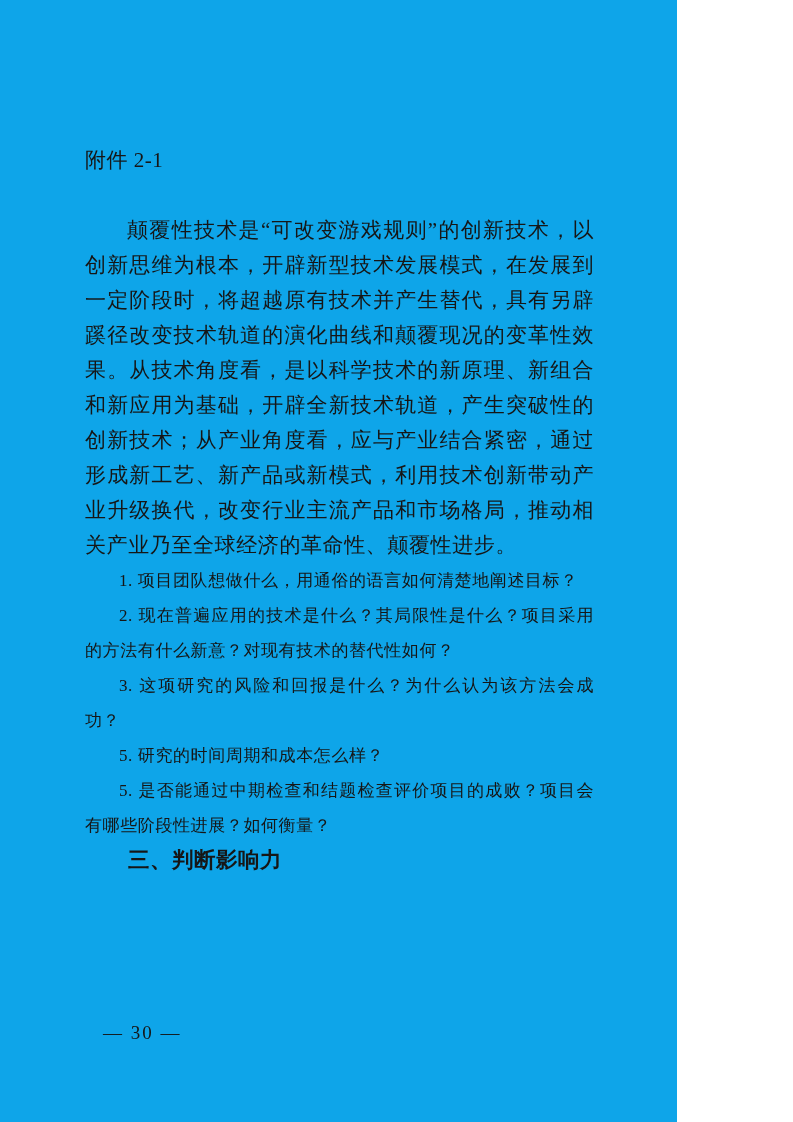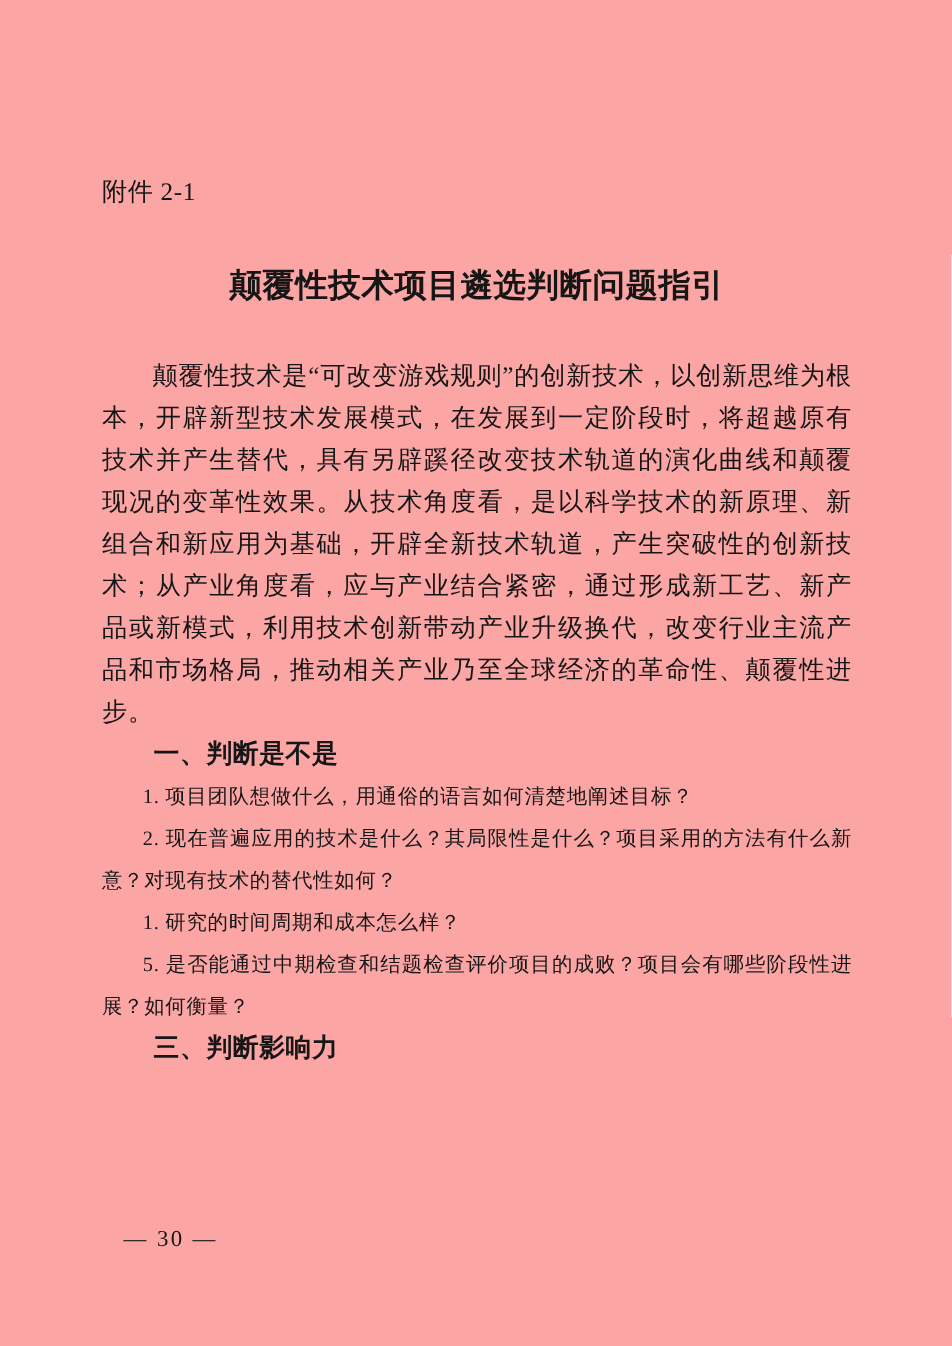--- a/index.html
+++ b/index.html
@@ -2,23 +2,23 @@
 <html lang="zh"><head>
 <meta charset="utf-8">
 <style>
   html, body {
     margin: 0;
     padding: 0;
     background: #ffffff;
   }
   .page {
     position: relative;
-    width: 793px;
+    width: 677px;
     height: 1122px;
-    background: #fca5a5;
+    background: #0ea5e9;
     color: #161616;
     font-family: "Liberation Serif", "DejaVu Serif", serif;
     overflow: hidden;
     box-sizing: border-box;
   }
   .content {
     padding: 148px 83px 0 85px;
   }
   .attachment-label {
     font-size: 21px;
@@ -69,29 +69,28 @@
   }
 </style>
 </head>
 <body>
 
 <div class="page">
   <div class="content">
 
     <div class="attachment-label">附件 2-1</div>
 
-    <h1 class="doc-title">颠覆性技术项目遴选判断问题指引</h1>
 
     <p class="intro-paragraph">颠覆性技术是“可改变游戏规则”的创新技术，以创新思维为根本，开辟新型技术发展模式，在发展到一定阶段时，将超越原有技术并产生替代，具有另辟蹊径改变技术轨道的演化曲线和颠覆现况的变革性效果。从技术角度看，是以科学技术的新原理、新组合和新应用为基础，开辟全新技术轨道，产生突破性的创新技术；从产业角度看，应与产业结合紧密，通过形成新工艺、新产品或新模式，利用技术创新带动产业升级换代，改变行业主流产品和市场格局，推动相关产业乃至全球经济的革命性、颠覆性进步。</p>
 
-    <h2 class="section-heading">一、判断是不是</h2>
     <p class="question-item">1. 项目团队想做什么，用通俗的语言如何清楚地阐述目标？</p>
     <p class="question-item">2. 现在普遍应用的技术是什么？其局限性是什么？项目采用的方法有什么新意？对现有技术的替代性如何？</p>
 
-    <p class="question-item">1. 研究的时间周期和成本怎么样？</p>
+    <p class="question-item">3. 这项研究的风险和回报是什么？为什么认为该方法会成功？</p>
+    <p class="question-item">5. 研究的时间周期和成本怎么样？</p>
     <p class="question-item">5. 是否能通过中期检查和结题检查评价项目的成败？项目会有哪些阶段性进展？如何衡量？</p>
 
     <h2 class="section-heading">三、判断影响力</h2>
 
   </div>
 
   <div class="page-number">— 30 —</div>
 </div>
 
 </body></html>

